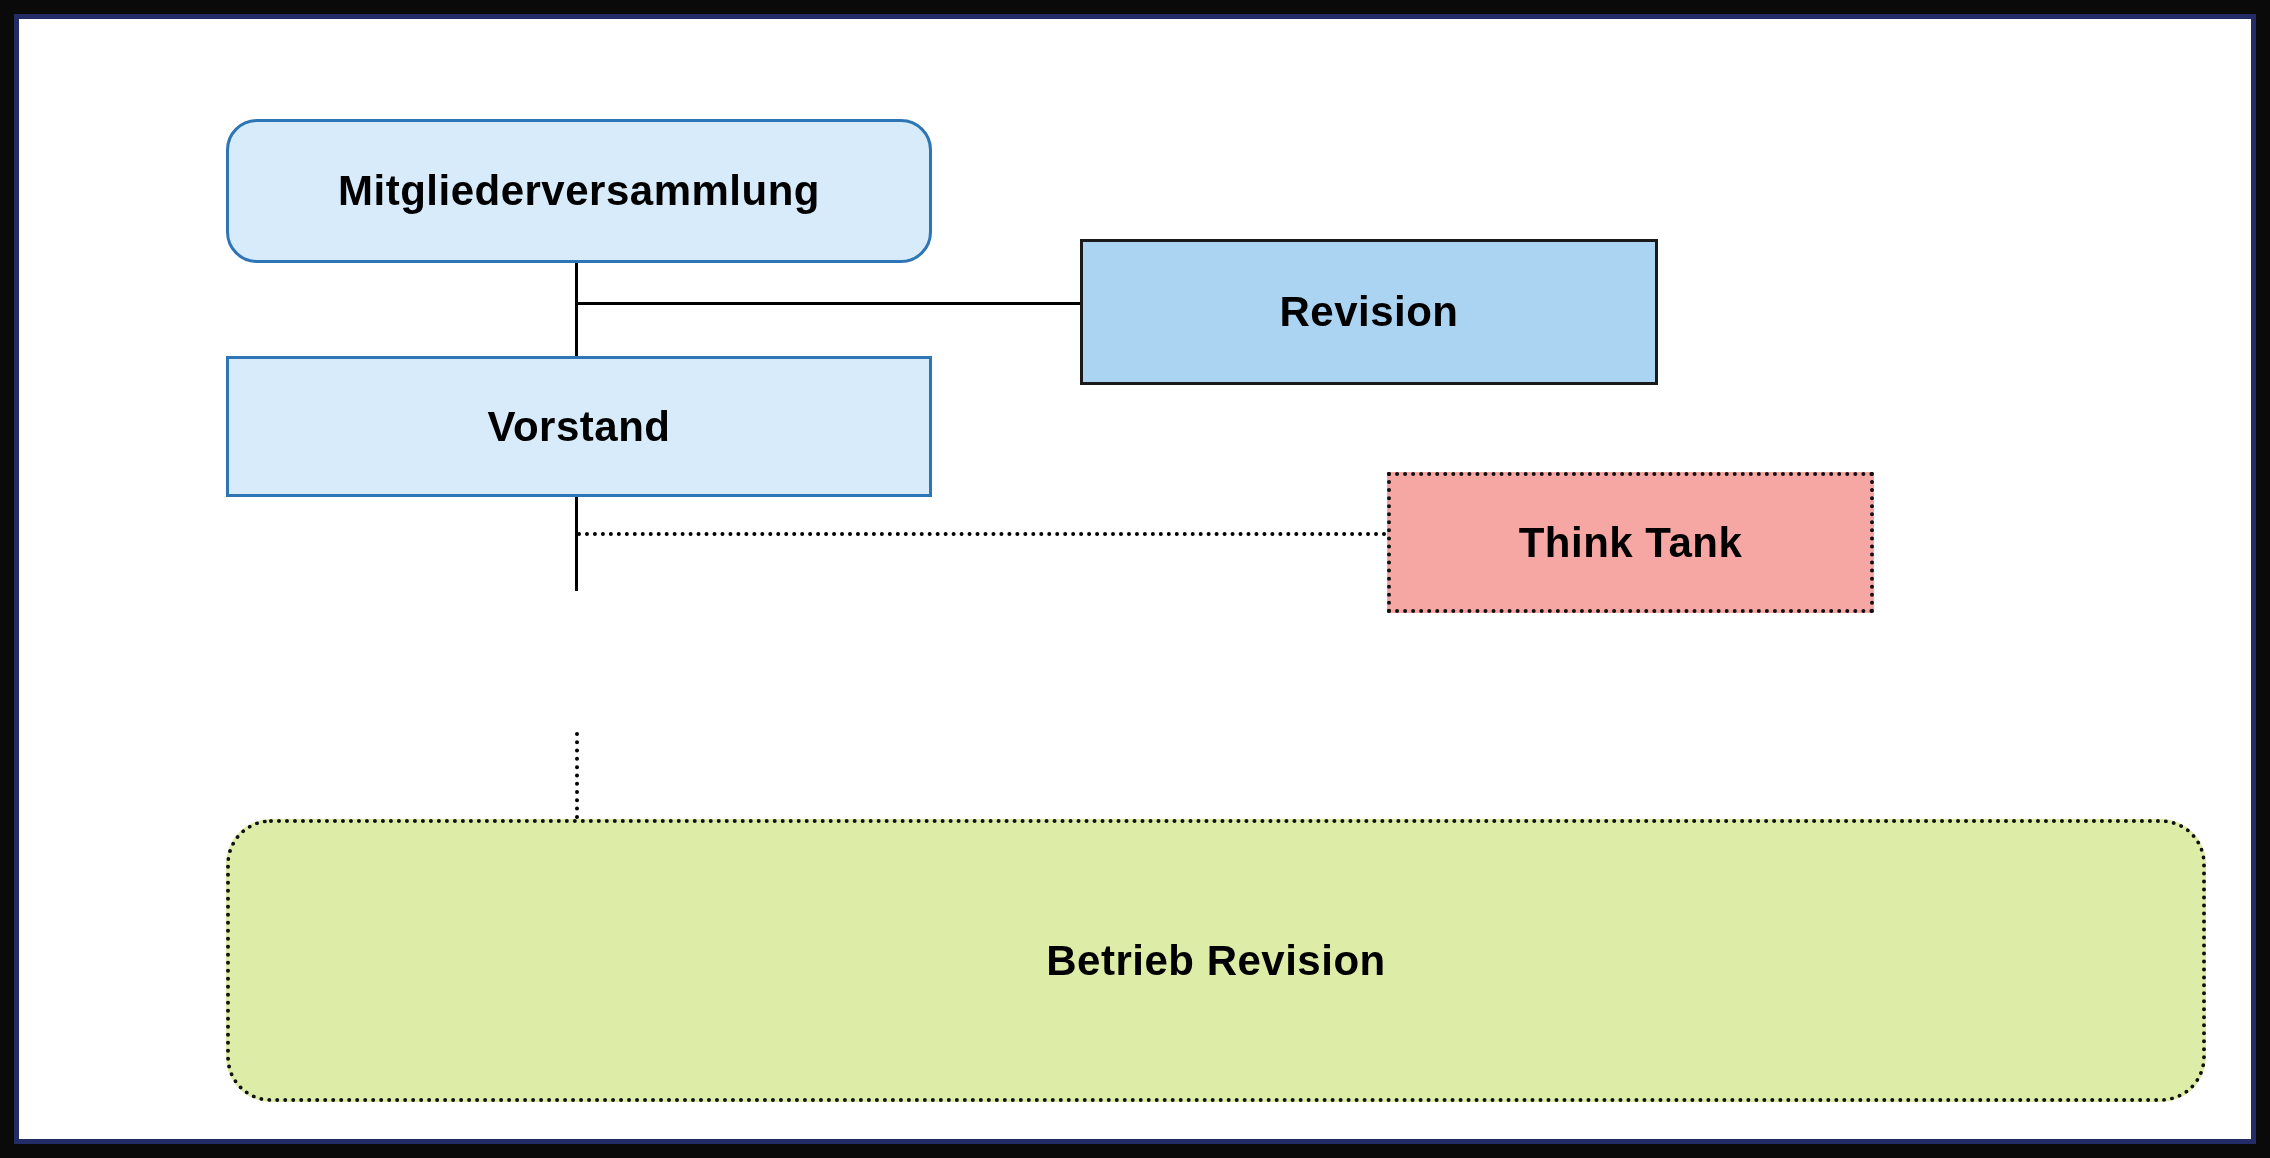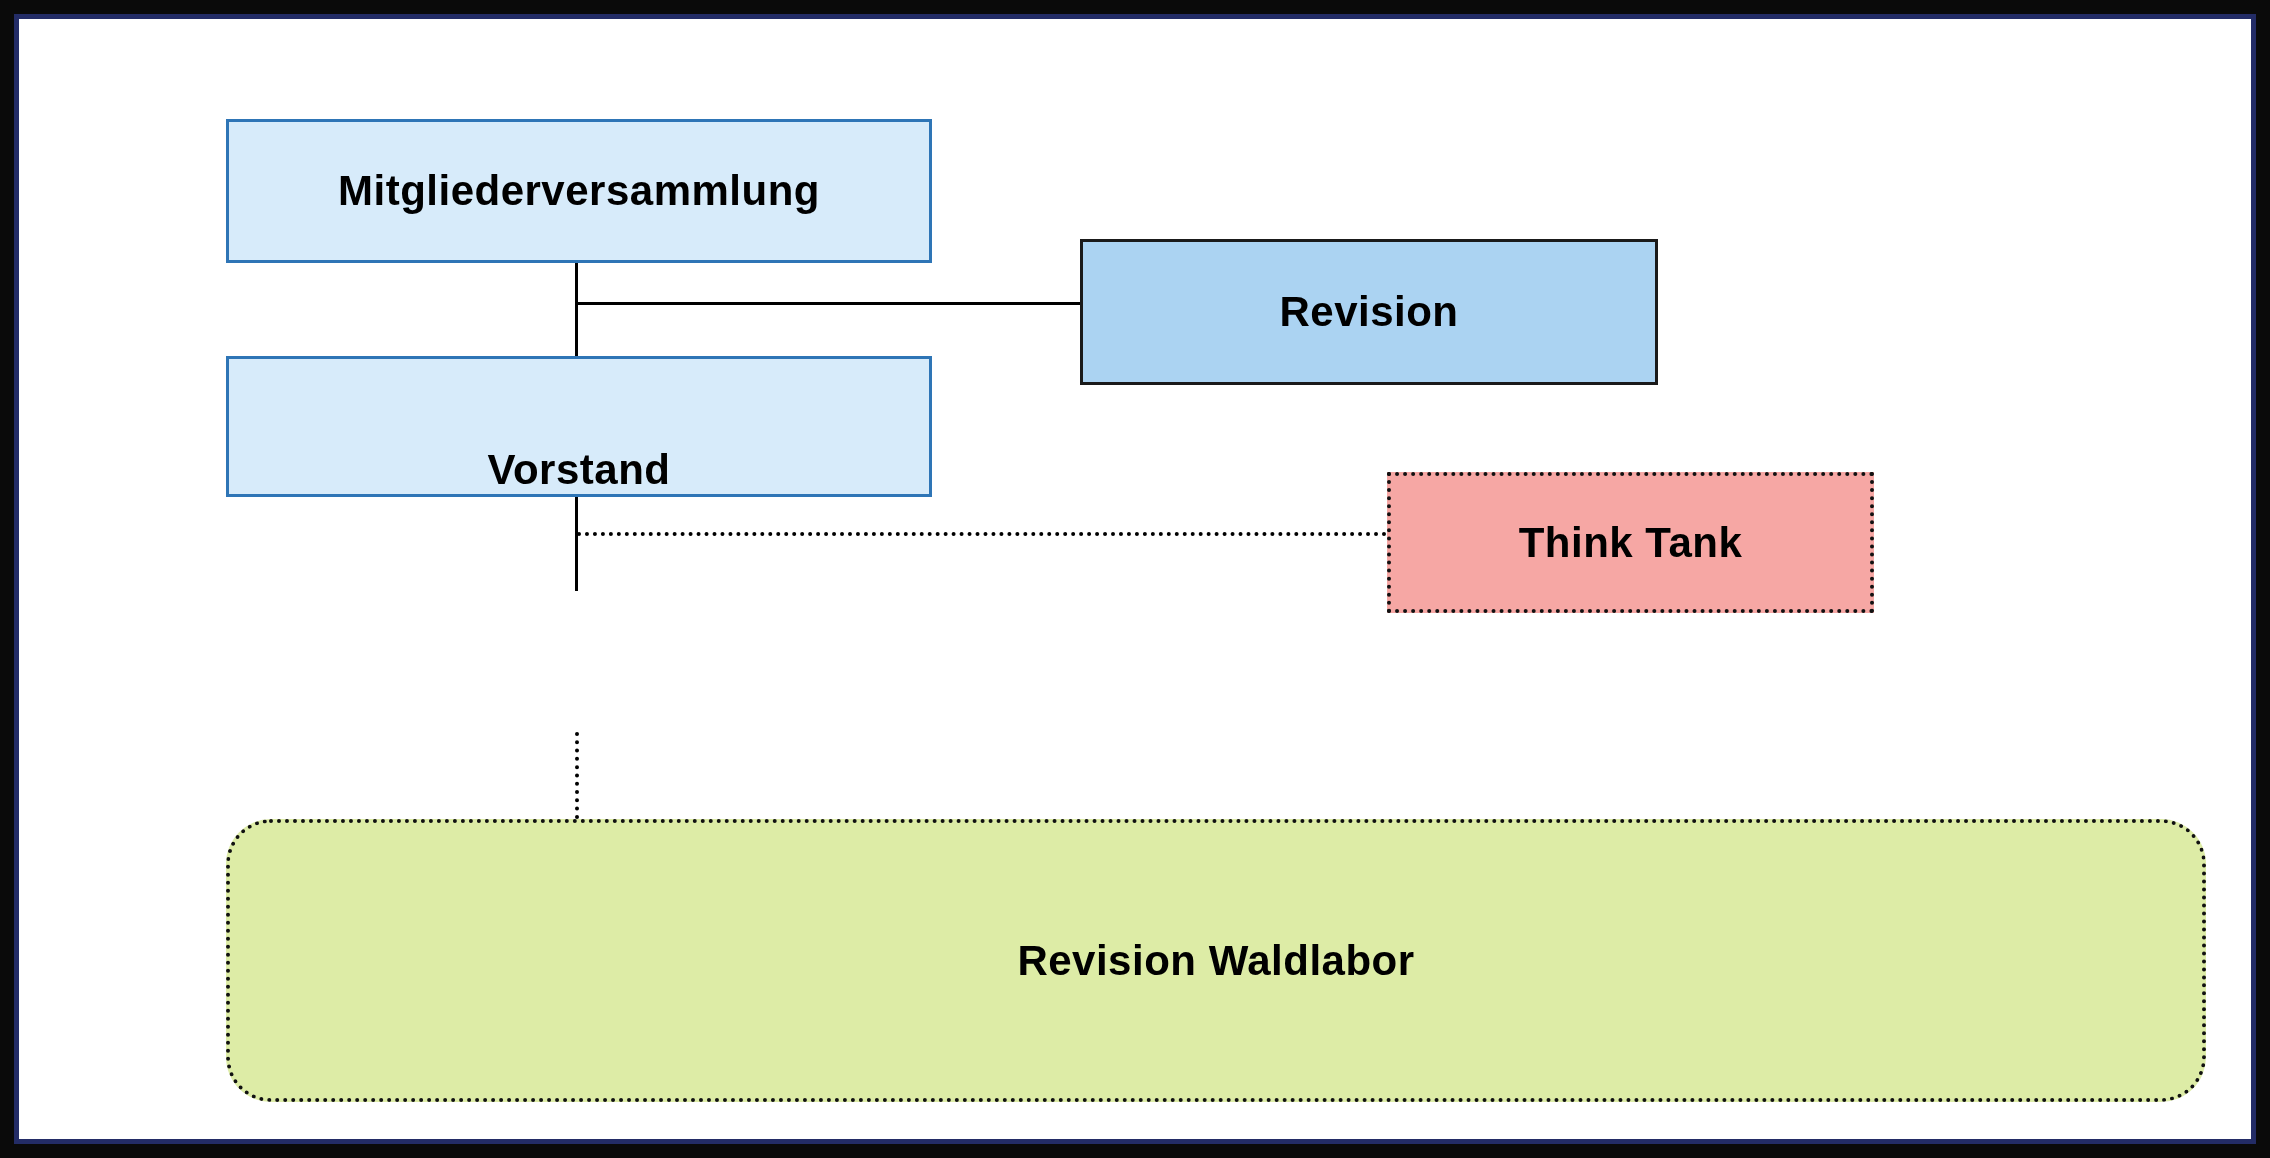--- a/index.html
+++ b/index.html
@@ -54,23 +54,23 @@
   .node-think-tank{
     background:var(--think-tank-fill);
     border:4px dotted var(--dotted-border);
   }
   .node-waldlabor{
     background:var(--waldlabor-fill);
     border:4px dotted var(--dotted-border);
     border-radius:45px;
   }
   
-  #node-mitgliederversammlung{left:207px; top:100px; width:706px; height:144px;}
+  #node-mitgliederversammlung{left:207px; top:100px; width:706px; height:144px;border-radius:31px;}
   #node-revision            {left:1061px; top:220px; width:578px; height:146px;}
-  #node-vorstand            {left:207px; top:337px; width:706px; height:141px;align-items:flex-end;}
+  #node-vorstand            {left:207px; top:337px; width:706px; height:141px;}
   #node-think-tank          {left:1368px; top:453px; width:487px; height:141px;}
   #node-geschaeftsstelle    {left:207px; top:572px; width:706px; height:141px;}
   #node-waldlabor           {left:207px; top:800px; width:1980px; height:283px;}
 
   .connector{position:absolute;}
   .v-solid{width:0; border-left:3px solid var(--line-color);}
   .h-solid{height:0; border-top:3px solid var(--line-color);}
   .v-dotted{width:0; border-left:4px dotted var(--line-color);}
   .h-dotted{height:0; border-top:4px dotted var(--line-color);}
 
@@ -103,17 +103,17 @@
     <div class="node node-blue" id="node-vorstand">
       <span>Vorstand</span>
     </div>
 
     <div class="node node-think-tank" id="node-think-tank">
       <span>Think Tank</span>
     </div>
 
 
     <div class="node node-waldlabor" id="node-waldlabor">
-      <span>Revision Waldlabor</span>
+      <span>Betrieb Revision</span>
     </div>
 
   </div>
 </div>
 
 </body></html>

